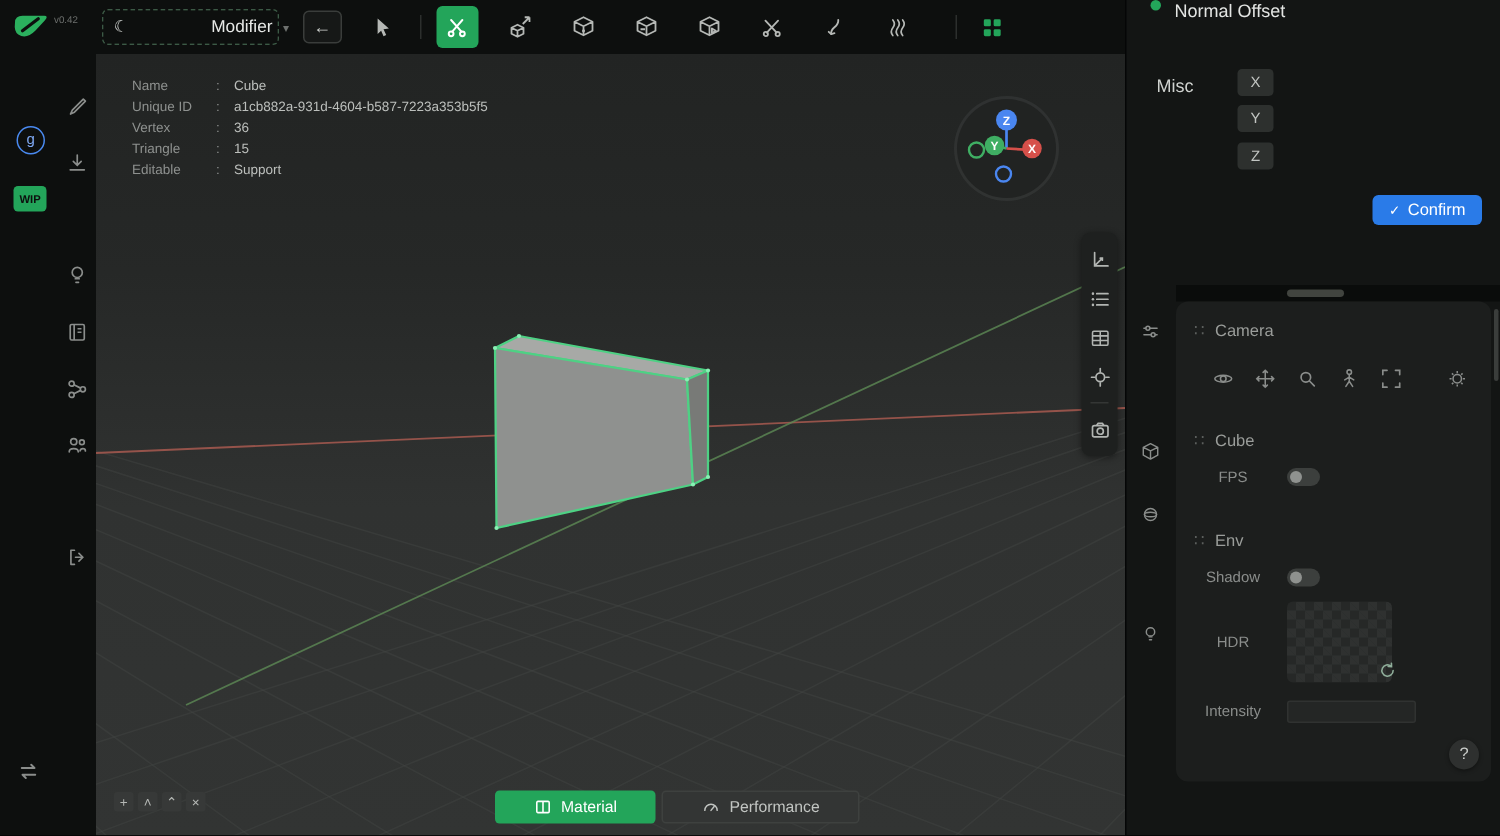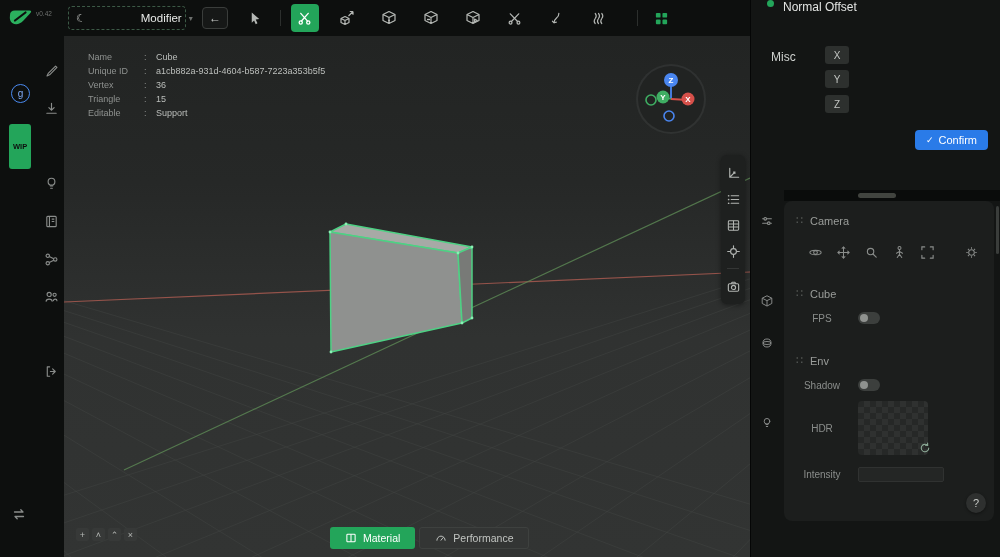--- a/index.html
+++ b/index.html
@@ -15,40 +15,40 @@
   .mod-chev{color:#6d706e;font-size:8px;}
   .back-btn{margin-left:16px;width:26px;height:22px;border:1px solid #3a3d3b;border-radius:4px;display:flex;align-items:center;justify-content:center;color:#c9ccc9;font-size:12px;background:#161817;cursor:pointer;}
   .tsep{width:1px;height:16px;background:#2c2f2d;margin:0 10px;}
   .tool{width:28px;height:28px;border-radius:4px;display:flex;align-items:center;justify-content:center;color:#b5b8b5;margin-right:14px;cursor:pointer;flex:none;}
   .tool.active{background:#23a55a;color:#fff;}
   .tool svg,.ib svg{display:block;}
 
   
   .rail{position:absolute;left:0;top:36px;width:38px;bottom:0;background:#0d0f0e;}
   .avatar{position:absolute;left:11px;top:48px;width:19px;height:19px;border-radius:50%;border:1.5px solid #4a8af0;color:#7fa9f5;font-size:10px;display:flex;align-items:center;justify-content:center;box-sizing:border-box;cursor:pointer;}
-  .wip{position:absolute;left:9px;top:88px;background:#23a55a;color:#0d0f0e;font-size:7.5px;font-weight:bold;padding:18px 4px;border-radius:3px;}
+  .wip{position:absolute;left:9px;top:88px;background:#23a55a;color:#0d0f0e;font-size:7.5px;font-weight:bold;padding:4px 4px;border-radius:3px;}
   .rail-bottom{position:absolute;left:6px;bottom:30px;}
   .toolrail{position:absolute;left:38px;top:36px;width:26px;bottom:0;display:flex;flex-direction:column;align-items:center;padding-top:22px;box-sizing:border-box;background:#0d0f0e;}
   .ib{width:26px;height:26px;display:flex;align-items:center;justify-content:center;border-radius:4px;color:#8a8d8b;cursor:pointer;flex:none;}
 
   
   .viewport{position:absolute;left:64px;top:36px;width:686px;height:521px;background:linear-gradient(180deg,#222423 0%,#262827 28%,#303231 58%,#323433 100%);overflow:hidden;}
   .scene{position:absolute;left:0;top:0;}
   .vp-info{position:absolute;left:24px;top:14px;font-size:9px;line-height:14px;}
   .irow{display:flex;}
   .ilabel{width:56px;color:#8e918f;}
   .icolon{width:12px;color:#8e918f;}
   .icolon::before{content:":";}
   .ivalue{color:#bcbfbc;}
   .gizmo{position:absolute;left:574px;top:30px;width:66px;height:66px;border-radius:50%;background:#212322;box-shadow:0 0 0 2px rgba(80,82,81,.28);cursor:pointer;}
   .vtools{position:absolute;left:657px;top:119px;width:24px;background:#1e201f;border-radius:6px;padding:5px 0;display:flex;flex-direction:column;align-items:center;box-shadow:0 1px 5px rgba(0,0,0,.45);}
   .vtools .ib{width:24px;height:26px;color:#b2b5b2;}
   .vsep{width:12px;height:1px;background:#343635;margin:4px 0;}
   .vtabs{position:absolute;left:266px;bottom:8px;display:flex;gap:4px;}
-  .vtab{height:22px;display:flex;align-items:center;gap:6px;padding:0 15px;border-radius:3px;font-size:10.5px;cursor:pointer;box-sizing:border-box;justify-content:center;}
+  .vtab{height:22px;display:flex;align-items:center;gap:6px;padding:0 26px;border-radius:3px;font-size:10.5px;cursor:pointer;box-sizing:border-box;justify-content:center;}
   .vtab.on{background:#23a55a;color:#fff;}
   .vtab.off{background:#333534;color:#c2c5c2;border:1px solid #3e413f;}
   .vmini{position:absolute;left:12px;bottom:16px;display:flex;gap:3px;}
   .mb{width:13px;height:13px;background:#373938;border-radius:2px;color:#b5b8b5;font-size:9px;display:flex;align-items:center;justify-content:center;cursor:pointer;}
 
   
   .rpanel{position:absolute;left:750px;top:0;width:250px;height:557px;background:#131514;border-left:1px solid #050606;box-sizing:border-box;}
   .rp-head{height:36px;display:flex;align-items:flex-start;padding-left:16px;gap:9px;}
   .dot{width:7px;height:7px;border-radius:50%;background:#23a55a;}
   .rp-title{font-size:12px;color:#e3e5e3;}

